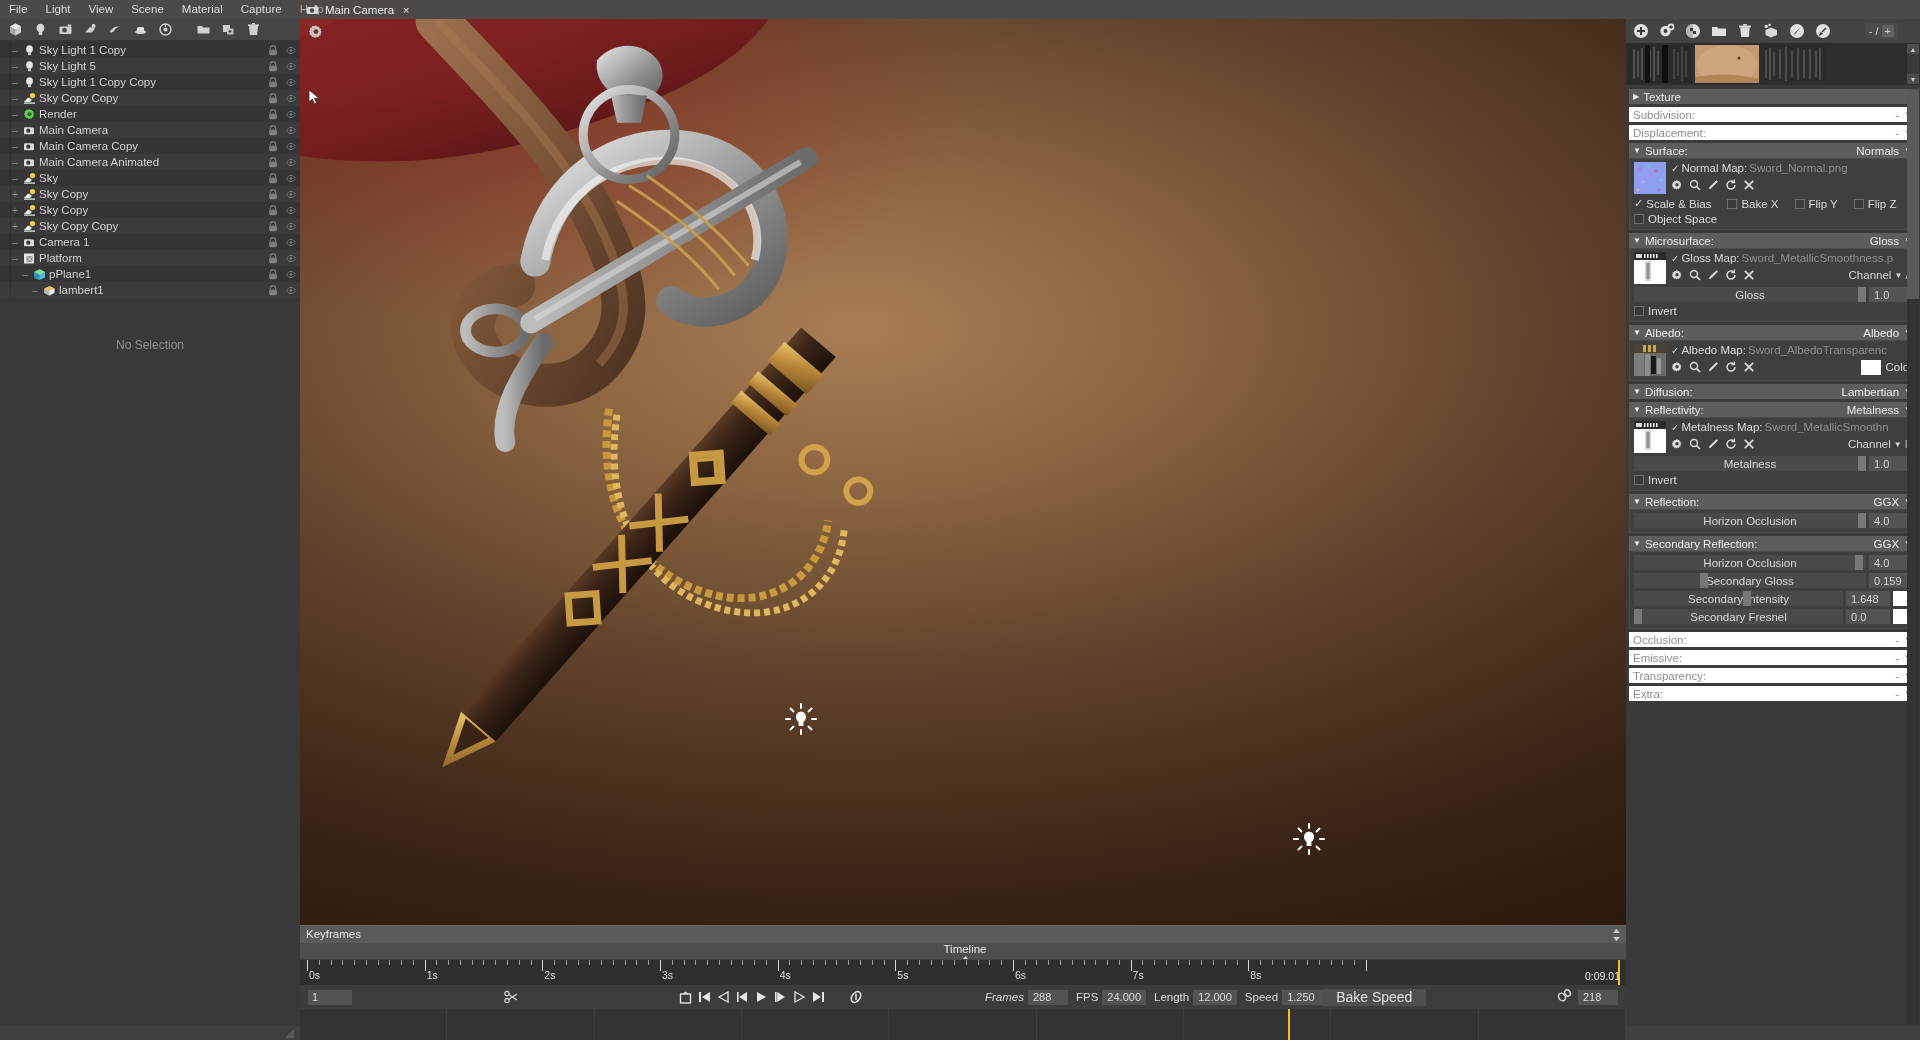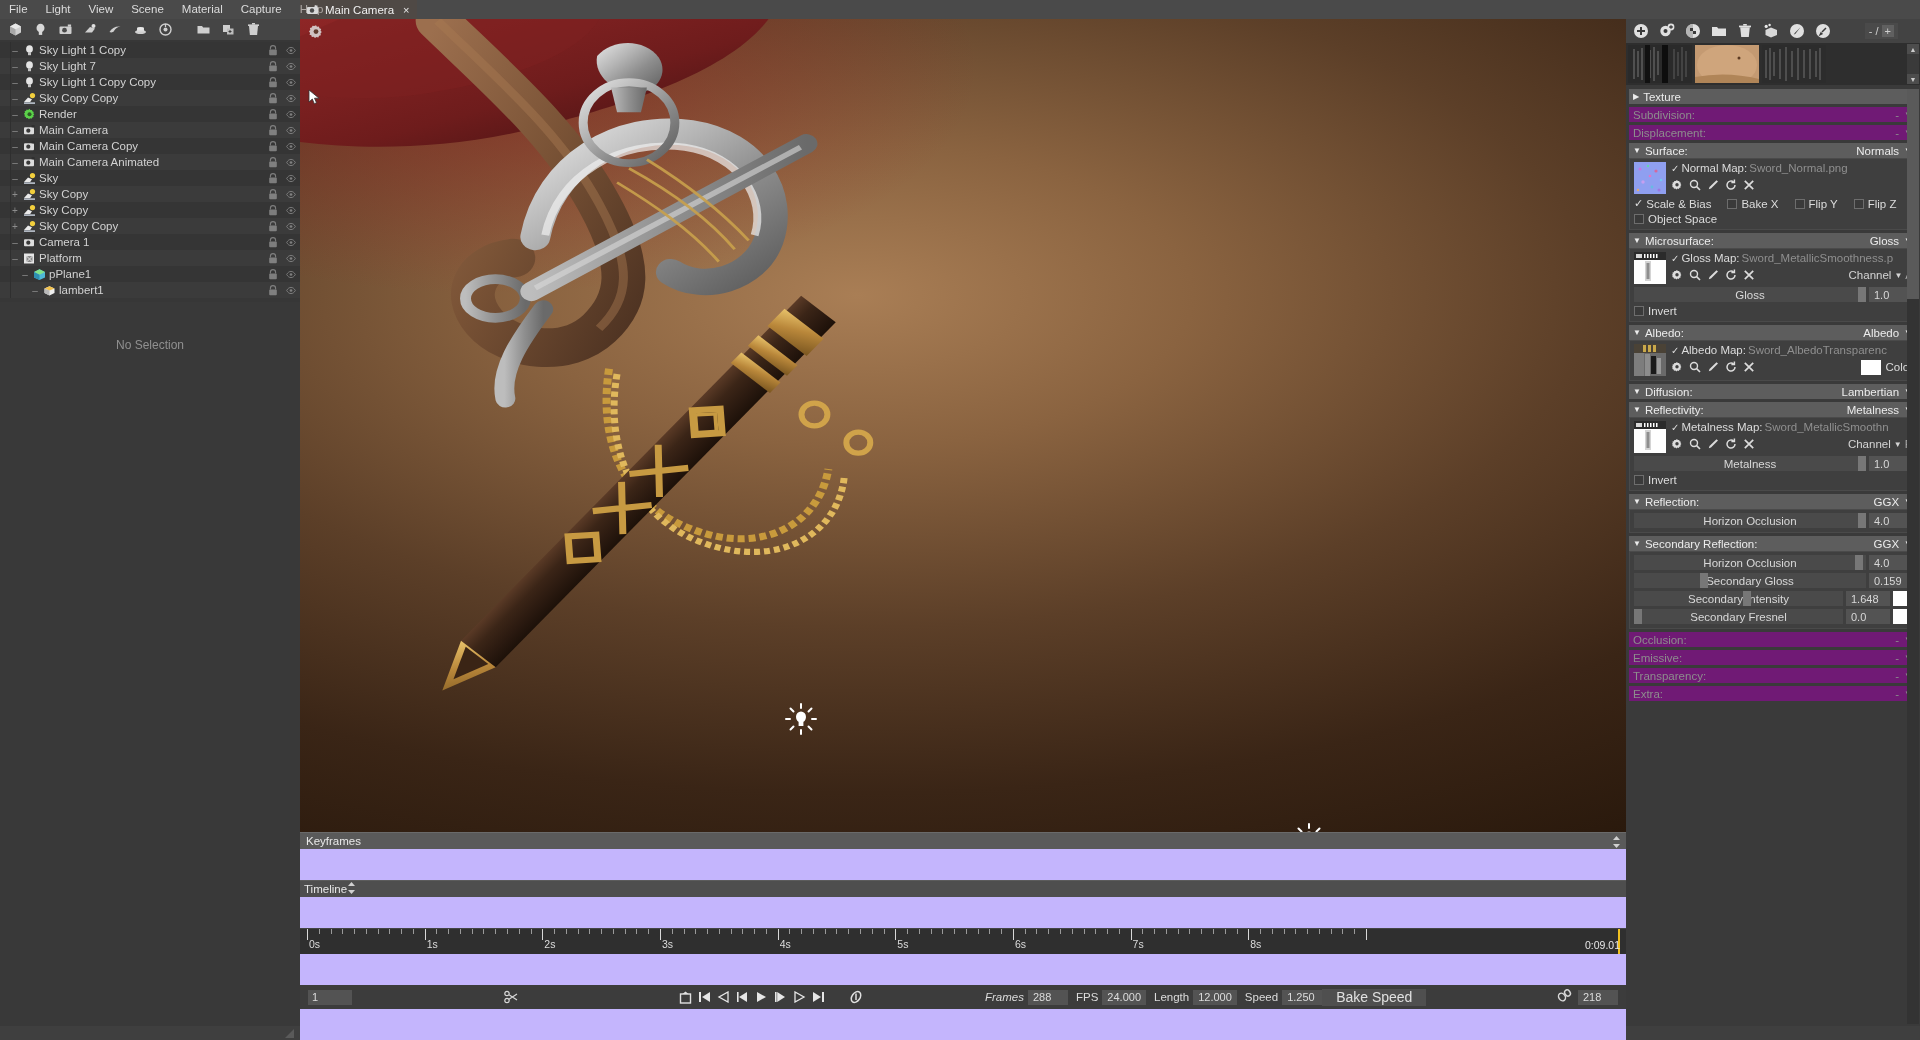--- a/index.html
+++ b/index.html
@@ -74,26 +74,26 @@
   }
   .vp-corner { position:absolute; left:0; top:0; width:100%; height:100%;
                background: radial-gradient(ellipse 60% 45% at 14% 6%, rgba(150,30,30,.55), rgba(150,30,30,0) 62%); }
   .vp-gear { position:absolute; left:8px; top:5px; opacity:.85; }
   .vp-cursor{ position:absolute; left:8px; top:70px; }
   .sword-wrap{ position:absolute; left:0; top:0; width:100%; height:100%; }
 
   .lightgizmo{ position:absolute; width:34px; height:34px; }
   .lightgizmo svg{ display:block; }
 
-  .timeline-area{ flex:0 0 115px; background:#c4b5fd; display:flex; flex-direction:column;gap:31px; }
+  .timeline-area{ flex:0 0 115px; background:#000000; display:flex; flex-direction:column; }
   .tl-hdr{ height:17px; background:#5a5a5a; border-top:1px solid #6a6a6a; display:flex; align-items:center;
            padding-left:6px; font-size:11.5px; color:#e8e8e8; position:relative;}
   .tl-hdr .arrows{ position:absolute; right:5px; top:2px; display:flex; flex-direction:column; line-height:6px; font-size:8px; color:#d0d0d0;}
   .tl-hdr2{ height:17px; background:#4e4e4e; border-top:1px solid #5c5c5c; display:flex; align-items:center;
-           padding-left:4px; font-size:11.5px; color:#e8e8e8; position:relative;}
+           padding-left:4px; font-size:11.5px; color:#e8e8e8; position:relative;flex-direction:column;}
   .ruler{ height:26px; background:#2f2f2f; position:relative; overflow:hidden; border-top:1px solid #444;}
   .tick{ position:absolute; top:0; width:1px; background:#9a9a9a; }
   .tick.major{ height:11px; background:#d8d8d8; }
   .tick.minor{ height:5px; }
   .ticklbl{ position:absolute; top:9px; font-size:10.5px; color:#dcdcdc;}
   .playhead{ position:absolute; top:0; width:2px; height:26px; background:#f0c020; }
   .timecode{ position:absolute; right:6px; top:10px; font-size:10.5px; color:#e6e6e6;}
 
   .transport{ height:24px; background:#3c3c3c; display:flex; align-items:center; position:relative; }
   .frameinput{ width:44px; height:15px; background:#535353; border:none; color:#dcdcdc; font-size:11px;
@@ -119,21 +119,21 @@
   .matthumb{ width:64px; height:38px; }
   .stripscroll{ position:absolute; right:1px; top:1px; width:12px; height:40px; background:#3a3a3a; display:flex; flex-direction:column; justify-content:space-between;}
   .sarr{ height:10px; display:flex; align-items:center; justify-content:center; background:#4d4d4d; font-size:7px; color:#ccc;}
 
   .props{ flex:1; overflow:hidden; padding:4px 2px 0 3px; position:relative;}
   .propscroll{ position:absolute; right:1px; top:4px; width:12px; bottom:2px; background:#333;}
   .propscroll .thumb{ position:absolute; top:0; left:0; width:12px; height:210px; background:#5a5a5a;}
   .sec{ margin-bottom:3px; }
   .sechdr{ height:15px; background:#5d5d5d; display:flex; align-items:center; padding:0 6px 0 4px;
            font-size:11.5px; color:#ececec; justify-content:space-between;}
-  .sechdr.dim{ background:#701a75; color:#8d8d8d; }
+  .sechdr.dim{ background:#ffffff; color:#8d8d8d; }
   .sechdr .left{ display:flex; align-items:center; gap:4px;}
   .sechdr .right{ display:flex; align-items:center; gap:5px;}
   .caret{ font-size:8px; }
   .secbody{ background:#3f3f3f; border:1px solid #4a4a4a; padding:3px 4px 4px 4px;}
   .maprow{ display:flex; gap:5px; }
   .mapthumb{ width:32px; height:32px; flex:0 0 32px; }
   .mapinfo{ flex:1; min-width:0;}
   .mapname{ display:flex; align-items:center; gap:2px; font-size:11.5px; white-space:nowrap; overflow:hidden;}
   .mapname .lbl{ color:#dcdcdc;}
   .mapname .fn{ color:#8f8f8f; }
@@ -286,21 +286,21 @@
           <div class="trow">
             <div class="gutter"></div>
             <span style="width:8px;flex:0 0 8px;"></span>
             <span class="twig">–</span>
             <span class="ticon">
               <svg width="13" height="13" viewBox="0 0 13 13">
                 <ellipse cx="6.5" cy="5" rx="3.4" ry="3.8" fill="#e4e4e4"></ellipse>
                 <rect x="5" y="8.2" width="3" height="3" fill="#c4c4c4"></rect>
               </svg>
             </span>
-            <span class="tlabel">Sky Light 7</span>
+            <span class="tlabel">Sky Light 5</span>
             <span class="rightbtns">
               <span class="rb">
                 <svg width="10" height="11" viewBox="0 0 10 11">
                   <path d="M2.4 4.6V3.2a2.6 2.6 0 015.2 0v1.4" fill="none" stroke="#b9b9b9" stroke-width="1.1"></path>
                   <rect x="1.2" y="4.6" width="7.6" height="5.6" rx="1" fill="#b9b9b9"></rect>
                 </svg>
               </span>
               <span class="rb">
                 <svg width="12" height="9" viewBox="0 0 12 9">
                   <path d="M.8 4.5C2.4 1.8 4 .8 6 .8s3.6 1 5.2 3.7C9.6 7.2 8 8.2 6 8.2S2.4 7.2.8 4.5z" fill="none" stroke="#b9b9b9" stroke-width="1.1"></path>

